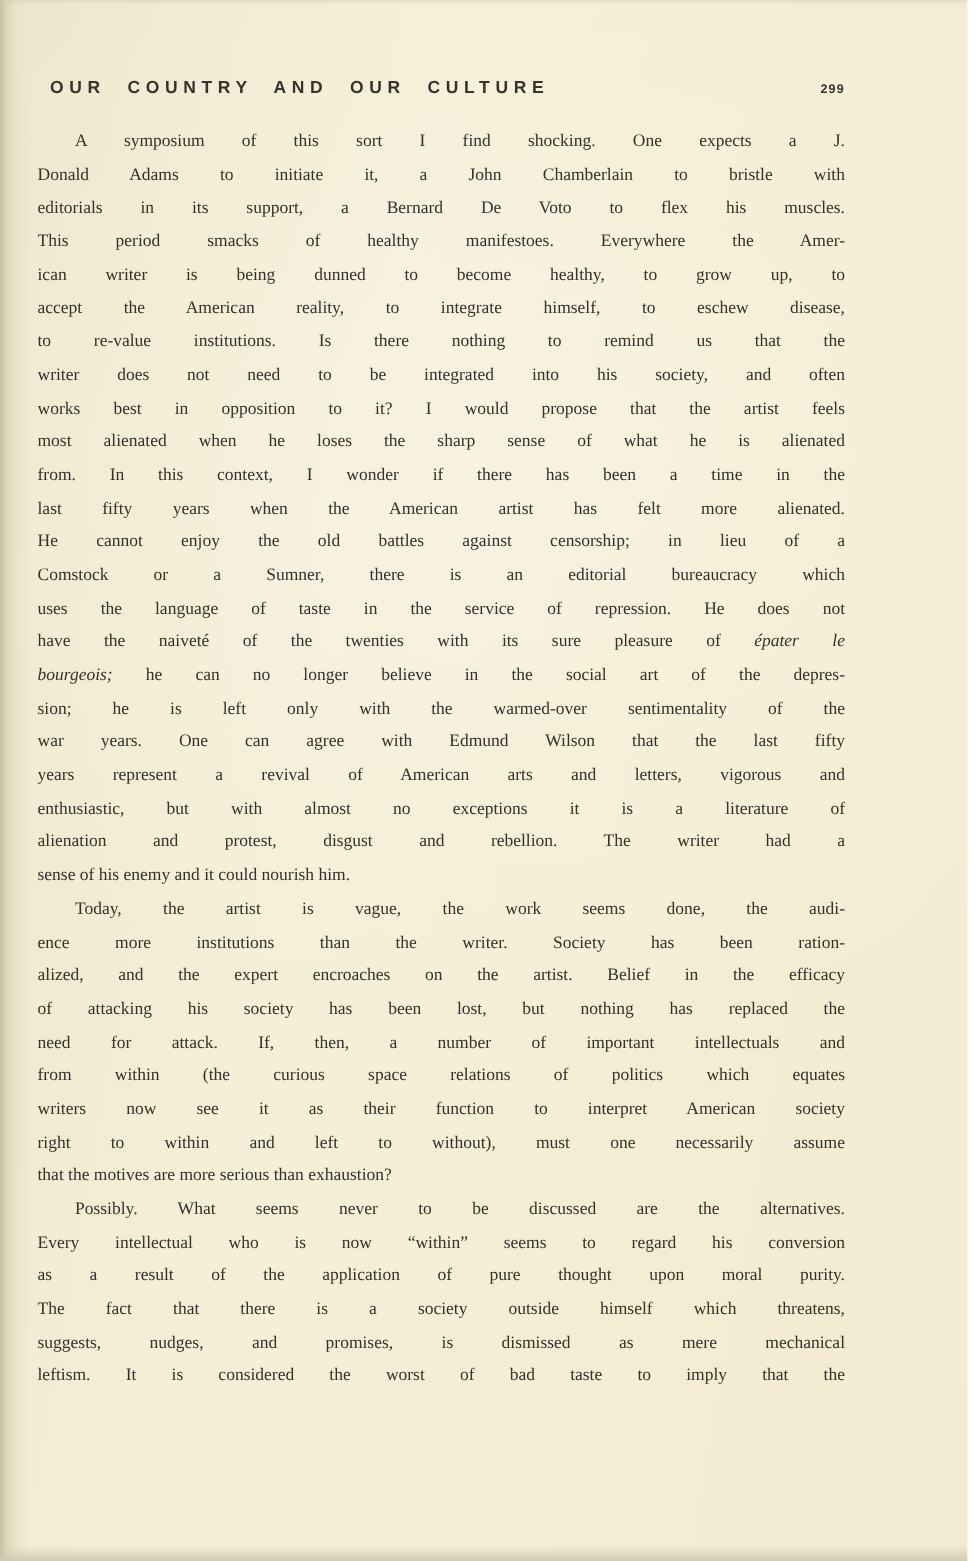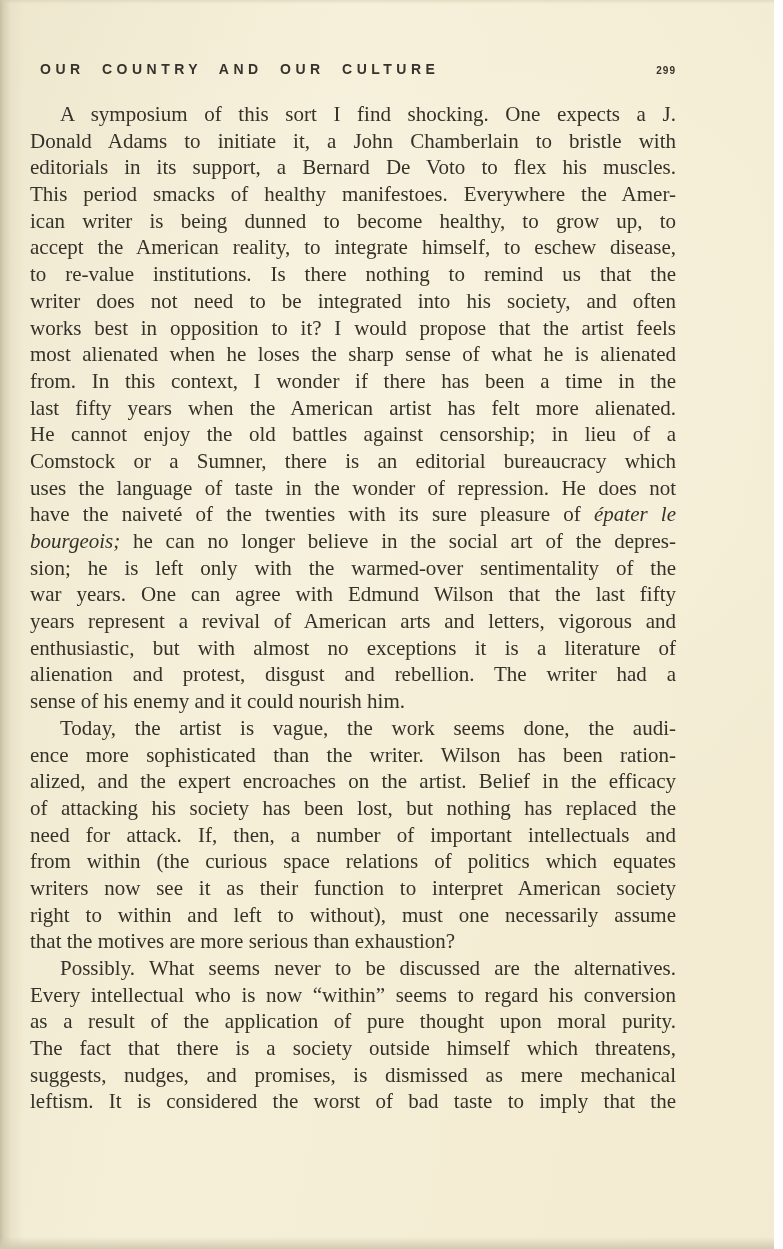--- a/index.html
+++ b/index.html
@@ -59,21 +59,21 @@
   .folio {
     font-size: 10px;
     letter-spacing: 1px;
   }
   .text-block {
     position: absolute;
     left: 30px;
     top: 101px;
     width: 646px;
     color: #343229;
-    font-size: 21px;
+    font-size: 14px;
     line-height: 26.7px;
   }
   .line {
     text-align: justify;
     text-align-last: justify;
     height: 26.7px;
     overflow: hidden;
   }
   .line.indent { text-indent: 30px; }
   .line.par-end { text-align-last: left; }
@@ -101,33 +101,33 @@
         <div class="line">ican writer is being dunned to become healthy, to grow up, to</div>
         <div class="line">accept the American reality, to integrate himself, to eschew disease,</div>
         <div class="line">to re-value institutions. Is there nothing to remind us that the</div>
         <div class="line">writer does not need to be integrated into his society, and often</div>
         <div class="line">works best in opposition to it? I would propose that the artist feels</div>
         <div class="line">most alienated when he loses the sharp sense of what he is alienated</div>
         <div class="line">from. In this context, I wonder if there has been a time in the</div>
         <div class="line">last fifty years when the American artist has felt more alienated.</div>
         <div class="line">He cannot enjoy the old battles against censorship; in lieu of a</div>
         <div class="line">Comstock or a Sumner, there is an editorial bureaucracy which</div>
-        <div class="line">uses the language of taste in the wonder of repression. He does not</div>
+        <div class="line">uses the language of taste in the service of repression. He does not</div>
         <div class="line">have the naiveté of the twenties with its sure pleasure of <i>épater le</i></div>
         <div class="line"><i>bourgeois;</i> he can no longer believe in the social art of the depres-</div>
         <div class="line">sion; he is left only with the warmed-over sentimentality of the</div>
         <div class="line">war years. One can agree with Edmund Wilson that the last fifty</div>
         <div class="line">years represent a revival of American arts and letters, vigorous and</div>
         <div class="line">enthusiastic, but with almost no exceptions it is a literature of</div>
         <div class="line">alienation and protest, disgust and rebellion. The writer had a</div>
         <div class="line par-end">sense of his enemy and it could nourish him.</div>
       </div>
       <div>
         <div class="line indent">Today, the artist is vague, the work seems done, the audi-</div>
-        <div class="line">ence more sophisticated than the writer. Wilson has been ration-</div>
+        <div class="line">ence more institutions than the writer. Society has been ration-</div>
         <div class="line">alized, and the expert encroaches on the artist. Belief in the efficacy</div>
         <div class="line">of attacking his society has been lost, but nothing has replaced the</div>
         <div class="line">need for attack. If, then, a number of important intellectuals and</div>
         <div class="line">from within (the curious space relations of politics which equates</div>
         <div class="line">writers now see it as their function to interpret American society</div>
         <div class="line">right to within and left to without), must one necessarily assume</div>
         <div class="line par-end">that the motives are more serious than exhaustion?</div>
       </div>
       <div>
         <div class="line indent">Possibly. What seems never to be discussed are the alternatives.</div>

